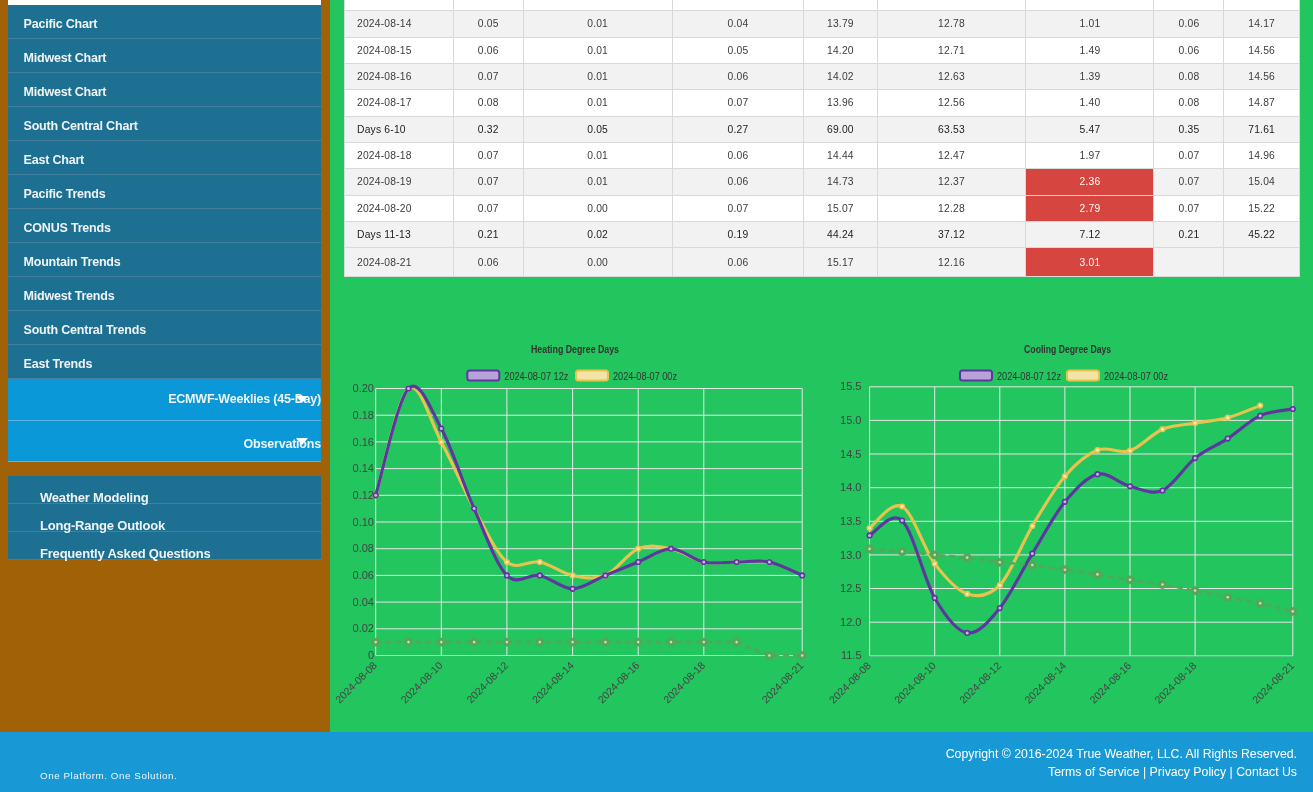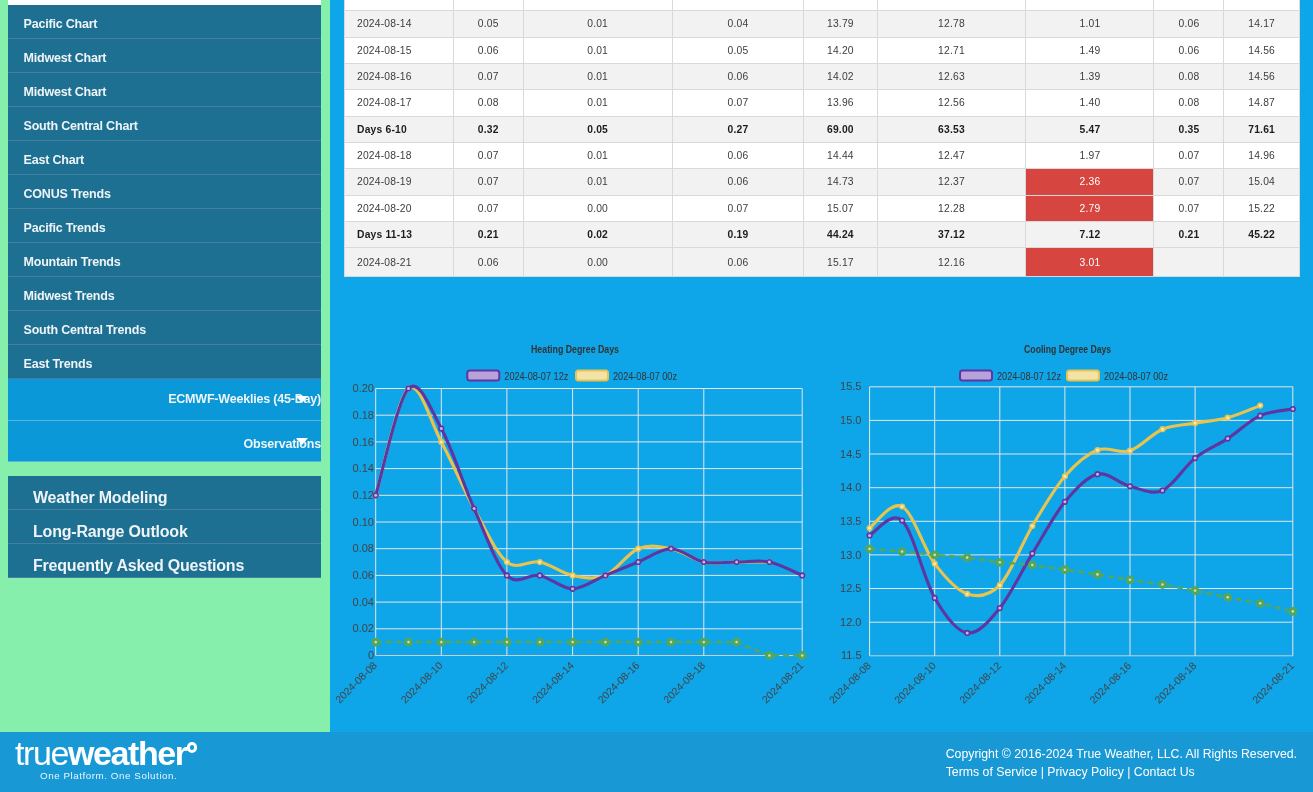--- a/index.html
+++ b/index.html
@@ -1,44 +1,44 @@
 <!DOCTYPE html>
 <html><head><meta charset="utf-8">
 <style>
 * { margin:0; padding:0; box-sizing:border-box; }
 html,body { width:1313px; height:792px; overflow:hidden; background:#fff;
   font-family:"Liberation Sans", sans-serif; }
-#sidebar { position:absolute; left:0; top:0; width:330px; height:732px; background:#86efac; }
+#sidebar { position:absolute; left:0; top:0; width:330px; height:732px; background:#a16207; }
 #menu { position:absolute; left:8px; top:0; width:313px; }
 .mi-top { height:5px; background:#fff; }
 .mi { height:34px; line-height:39px; background:#1e7092; color:#eef4f7; font-size:12.5px; letter-spacing:-0.2px;
   font-weight:bold; padding-left:15.5px; border-bottom:1px solid #437f9e; position:relative; }
 .mi.act { height:41.5px; line-height:40.5px; background:#0a98d8; border-bottom:1px solid #58b4e2;text-align:right; }
-.mi2 { height:34px; line-height:44px; background:#1e7092; color:#eef4f7; font-size:16px; letter-spacing:-0.2px;
-  font-weight:bold; padding-left:25px; border-bottom:1px solid #437f9e; }
+.mi2 { height:28px; line-height:44px; background:#1e7092; color:#eef4f7; font-size:13px; letter-spacing:-0.2px;
+  font-weight:bold; padding-left:32px; border-bottom:1px solid #437f9e; }
 #menu2 { position:absolute; left:8px; top:476px; width:313px; }
 .arr { position:absolute; right:13px; top:50%; margin-top:-3px; width:0; height:0;
   border-left:6.5px solid transparent; border-right:6.5px solid transparent; border-top:7.5px solid #fff; }
-#content { position:absolute; left:330px; top:0; width:983px; height:732px; background:#0ea5e9; }
+#content { position:absolute; left:330px; top:0; width:983px; height:732px; background:#22c55e; }
 table { border-collapse:collapse; table-layout:fixed; position:absolute; left:14px; top:-16px;
   font-size:10.3px; color:#3c3c3c; letter-spacing:0.2px; }
 td { border:1px solid #d9d9d9; text-align:center; height:26.33px; padding:0; }
 td.dt { text-align:left; padding-left:12px; }
 tr.g td { background:#f2f2f2; }
 tr.w td { background:#ffffff; }
-tr.b td { font-weight:bold; color:#1c1c1c; }
+tr.b td { font-weight:normal; color:#1c1c1c; }
 td.red { background:#d6453f !important; color:#fff; }
 #charts { position:absolute; left:0; top:320px; }
 #footer { position:absolute; left:0; top:732px; width:1313px; height:60px; background:#1899d6; color:#fff; }
 #logo { position:absolute; left:15px; top:2px; font-size:34px; letter-spacing:-1.4px; }
 #logo b { font-weight:bold; }
 #logo .ring { display:inline-block; box-sizing:content-box; width:4.6px; height:4.6px; border:3.2px solid #fff;
   border-radius:50%; margin-left:0px; margin-bottom:12px; }
 #tagline { position:absolute; left:40px; top:38px; font-size:9.8px; letter-spacing:0.55px; color:#eaf5fb; }
-#ftr { position:absolute; right:16px; top:13px; text-align:left; font-size:12.3px; line-height:18px; }
+#ftr { position:absolute; right:16px; top:13px; text-align:right; font-size:12.3px; line-height:18px; }
 #ftr .b2 { font-weight:normal; }
 </style></head>
 <body>
 <div id="content">
 <table>
       <colgroup>
         <col style="width:108.6px">
         <col style="width:70.1px">
         <col style="width:148.9px">
         <col style="width:131.7px">
@@ -424,33 +424,32 @@
 </svg>
 </div>
 <div id="sidebar">
 <div id="menu">
 <div class="mi-top"></div>
 <div class="mi">Pacific Chart</div>
 <div class="mi">Midwest Chart</div>
 <div class="mi">Midwest Chart</div>
 <div class="mi">South Central Chart</div>
 <div class="mi">East Chart</div>
+<div class="mi">Pacific Trends</div>
 <div class="mi">CONUS Trends</div>
-<div class="mi">Pacific Trends</div>
 <div class="mi">Mountain Trends</div>
 <div class="mi">Midwest Trends</div>
 <div class="mi">South Central Trends</div>
 <div class="mi">East Trends</div>
 <div class="mi act"><span>ECMWF-Weeklies (45-Day)</span><span class="arr"></span></div>
 <div class="mi act" style="line-height:47px"><span>Observations</span><span class="arr"></span></div>
 </div>
 <div id="menu2">
 <div class="mi2">Weather Modeling</div>
 <div class="mi2">Long-Range Outlook</div>
 <div class="mi2">Frequently Asked Questions</div>
 </div>
 </div>
 <div id="footer">
-  <div id="logo">true<b>weather</b><span class="ring"></span></div>
   <div id="tagline">One Platform. One Solution.</div>
   <div id="ftr">Copyright © 2016-2024 True Weather, LLC. All Rights Reserved.<br>
   <span class="b2">Terms of Service | Privacy Policy | Contact Us</span></div>
 </div>
 
 </body></html>

